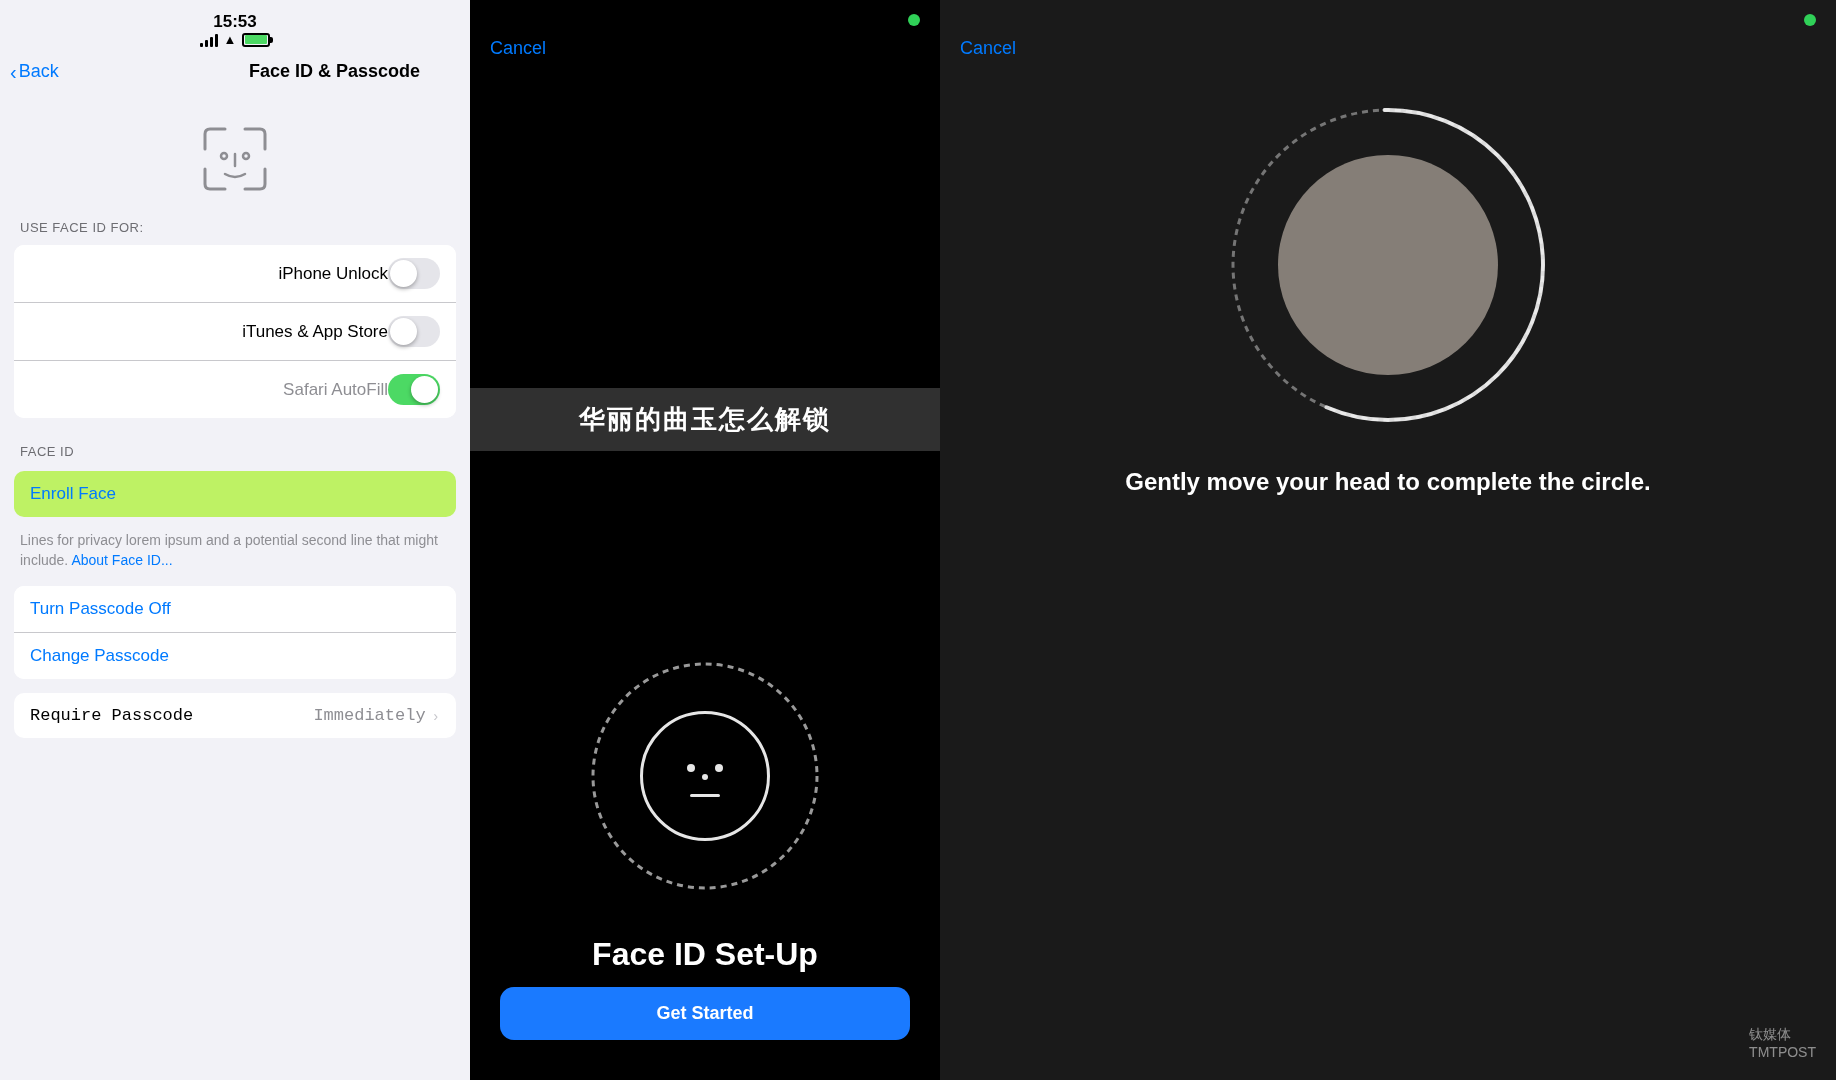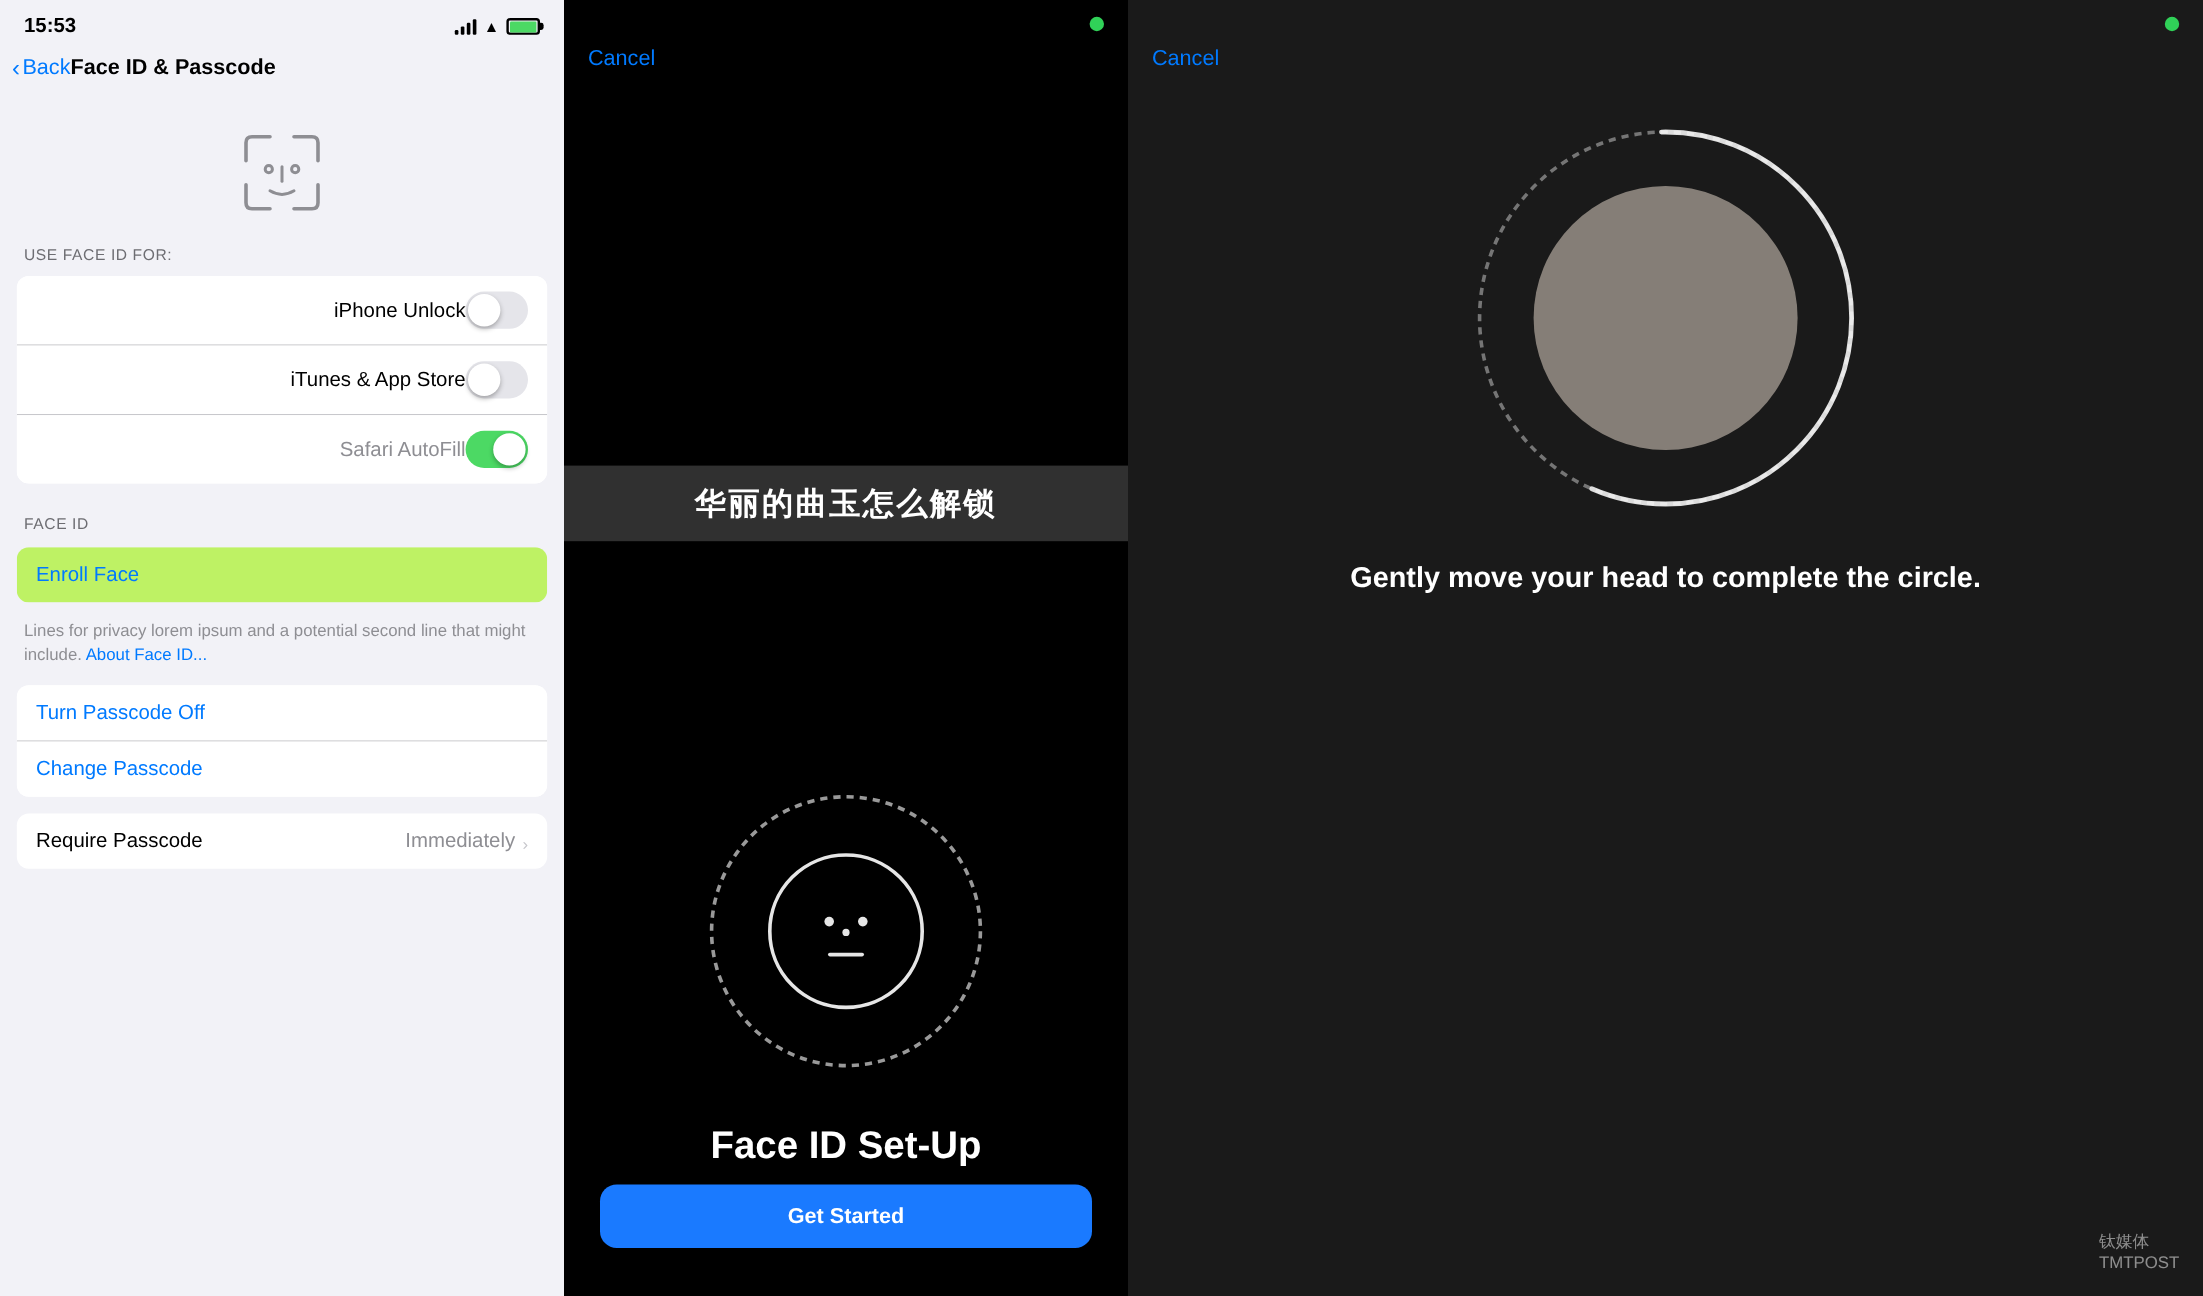--- a/index.html
+++ b/index.html
@@ -22,20 +22,21 @@
       overflow: hidden;
       flex-shrink: 0;
     }
 
     .status-bar {
       display: flex;
       justify-content: space-between;
       align-items: center;
       padding: 12px 20px 6px 20px;
       background: #f2f2f7;
+      flex-direction: column;
     }
     .status-time {
       font-size: 17px;
       font-weight: 600;
       color: #000;
     }
     .status-icons {
       display: flex;
       align-items: center;
       gap: 6px;
@@ -96,21 +97,21 @@
       font-size: 18px;
       cursor: pointer;
       gap: 2px;
     }
     .nav-back-chevron {
       font-size: 20px;
       line-height: 1;
     }
     .nav-title {
       flex: 1;
-      text-align: left;
+      text-align: right;
       font-size: 18px;
       font-weight: 600;
       color: #000;
       margin-right: 30px;
     }
 
     
     .face-id-icon-area {
       display: flex;
       justify-content: center;
@@ -239,20 +240,21 @@
       cursor: pointer;
     }
 
     .require-passcode-row {
       display: flex;
       align-items: flex-end;
       padding: 13px 16px;
       background: #fff;
       border-radius: 10px;
       margin: 8px 14px;
+      font-family: Liberation Mono, monospace;
     }
     .require-label {
       flex: 1;
       font-size: 17px;
       color: #000;
     }
     .require-value {
       font-size: 17px;
       color: #8e8e93;
       margin-right: 6px;

